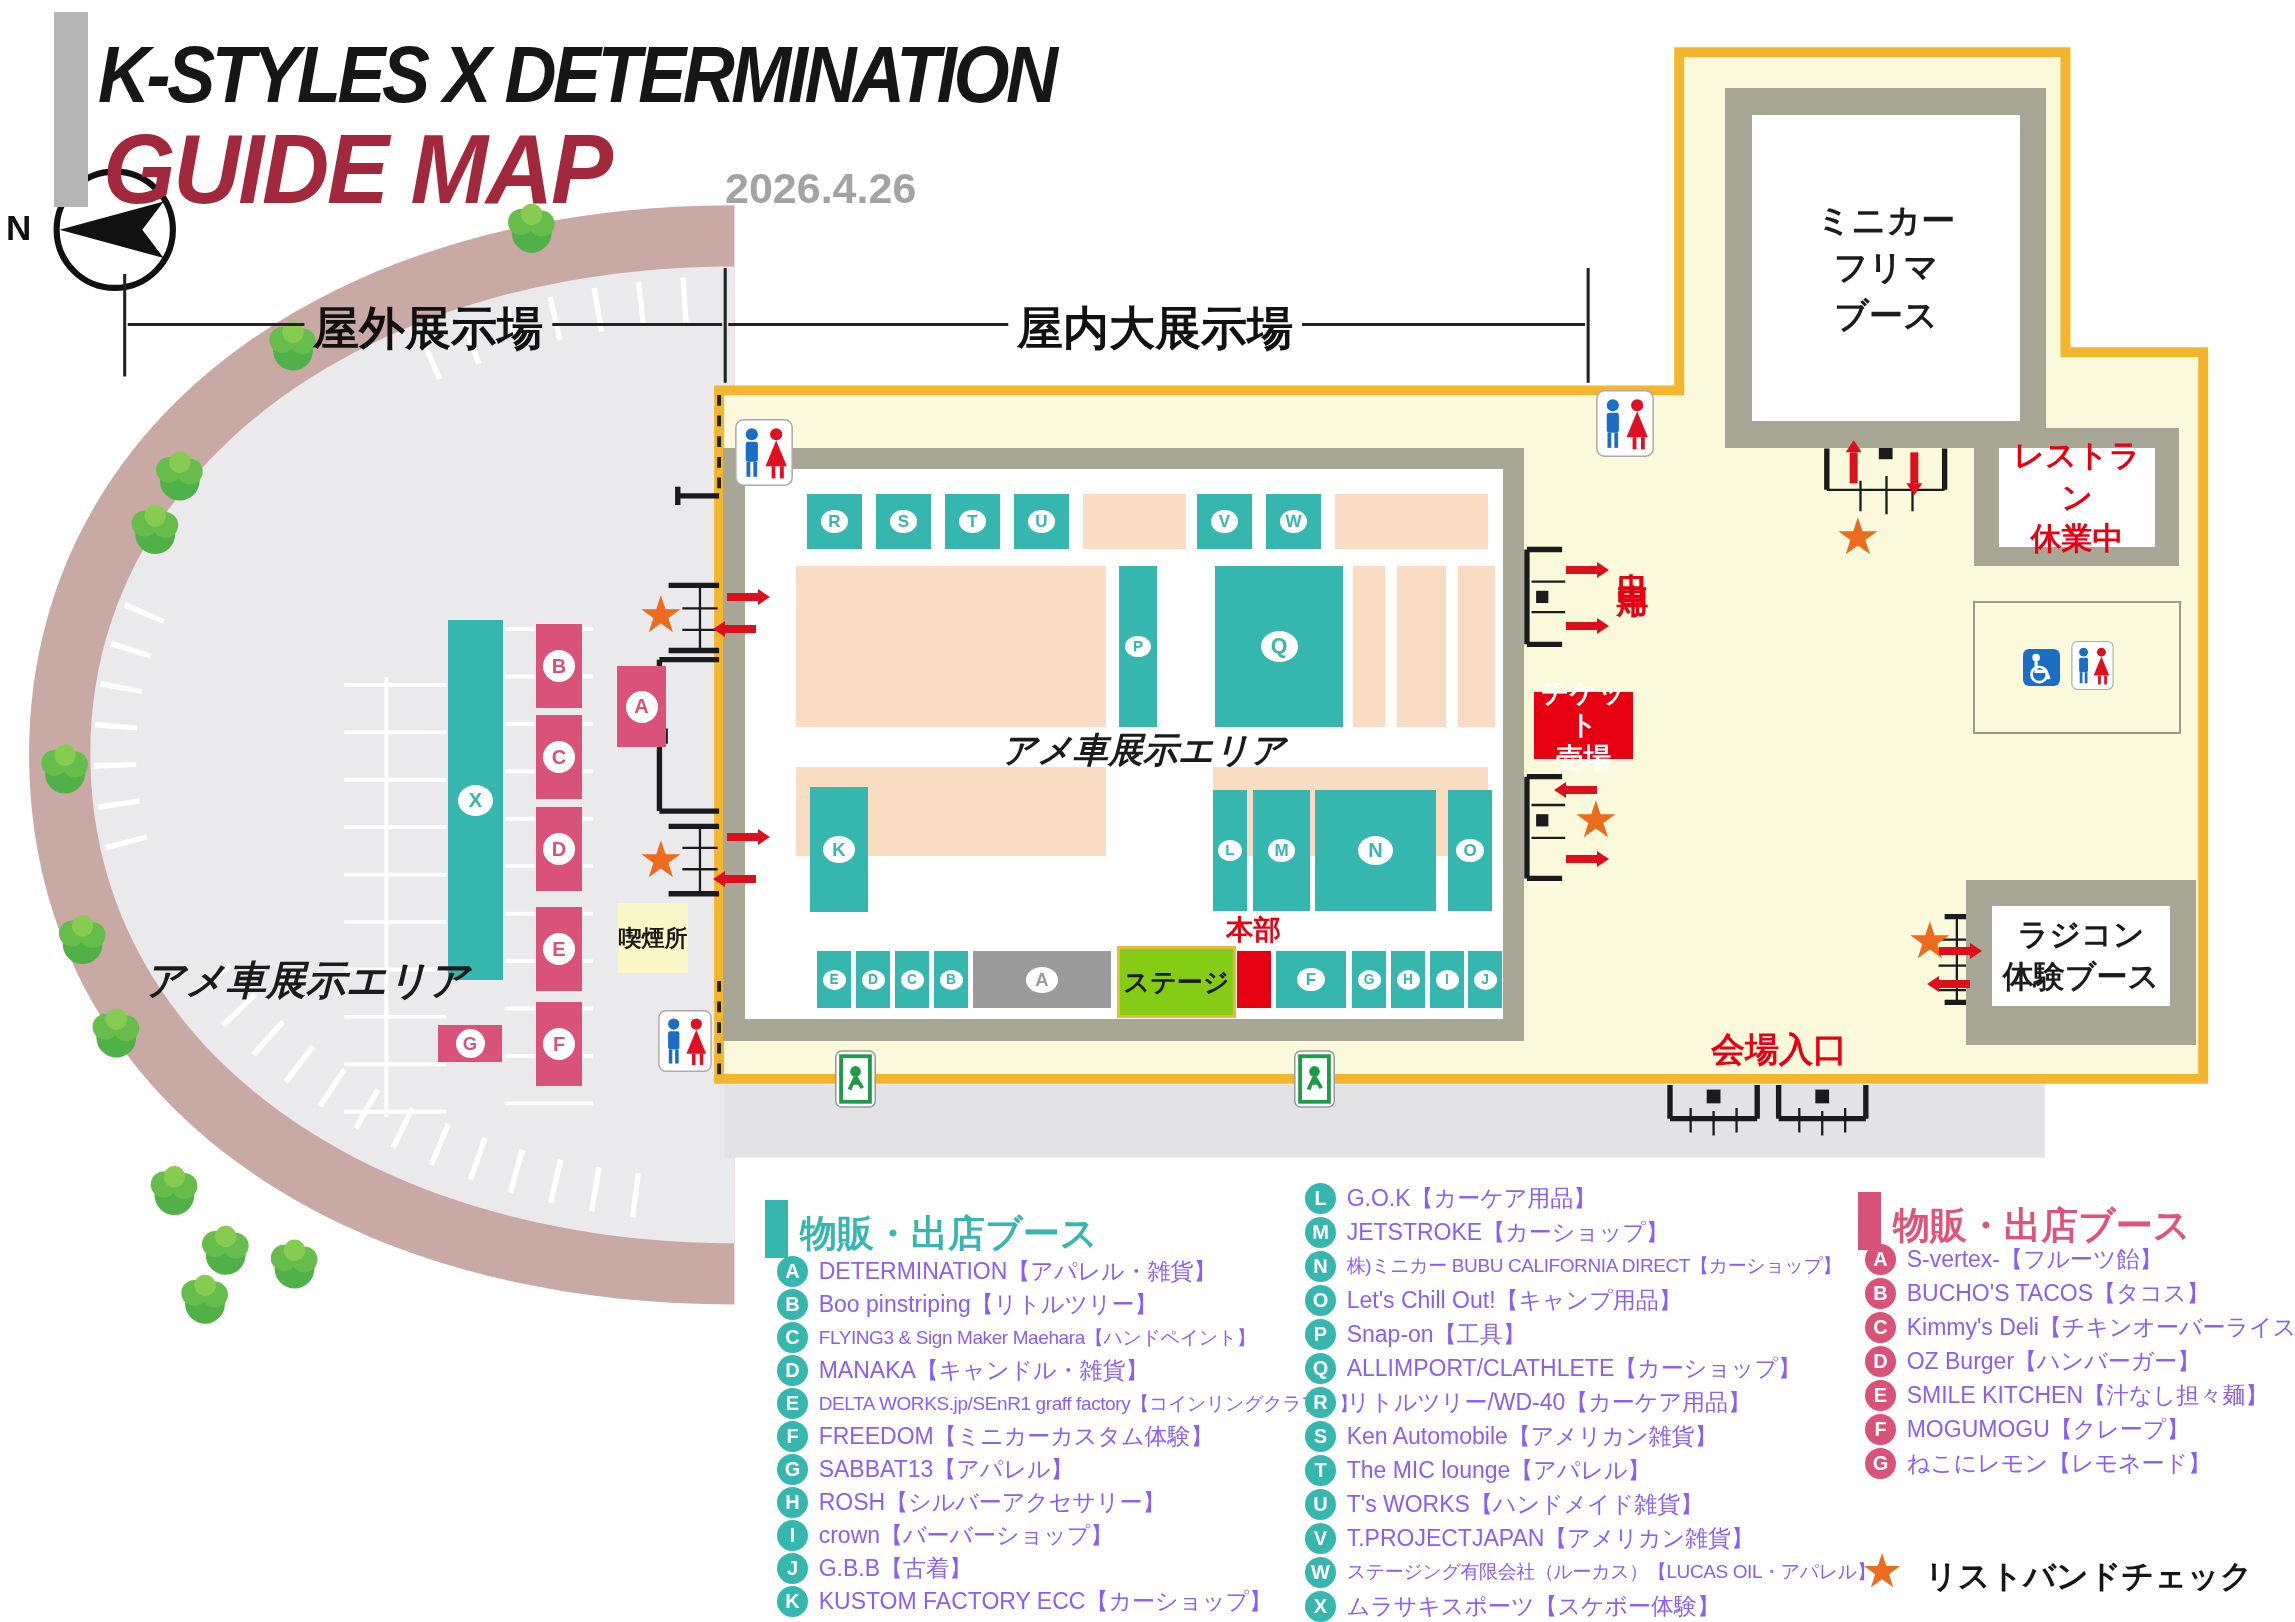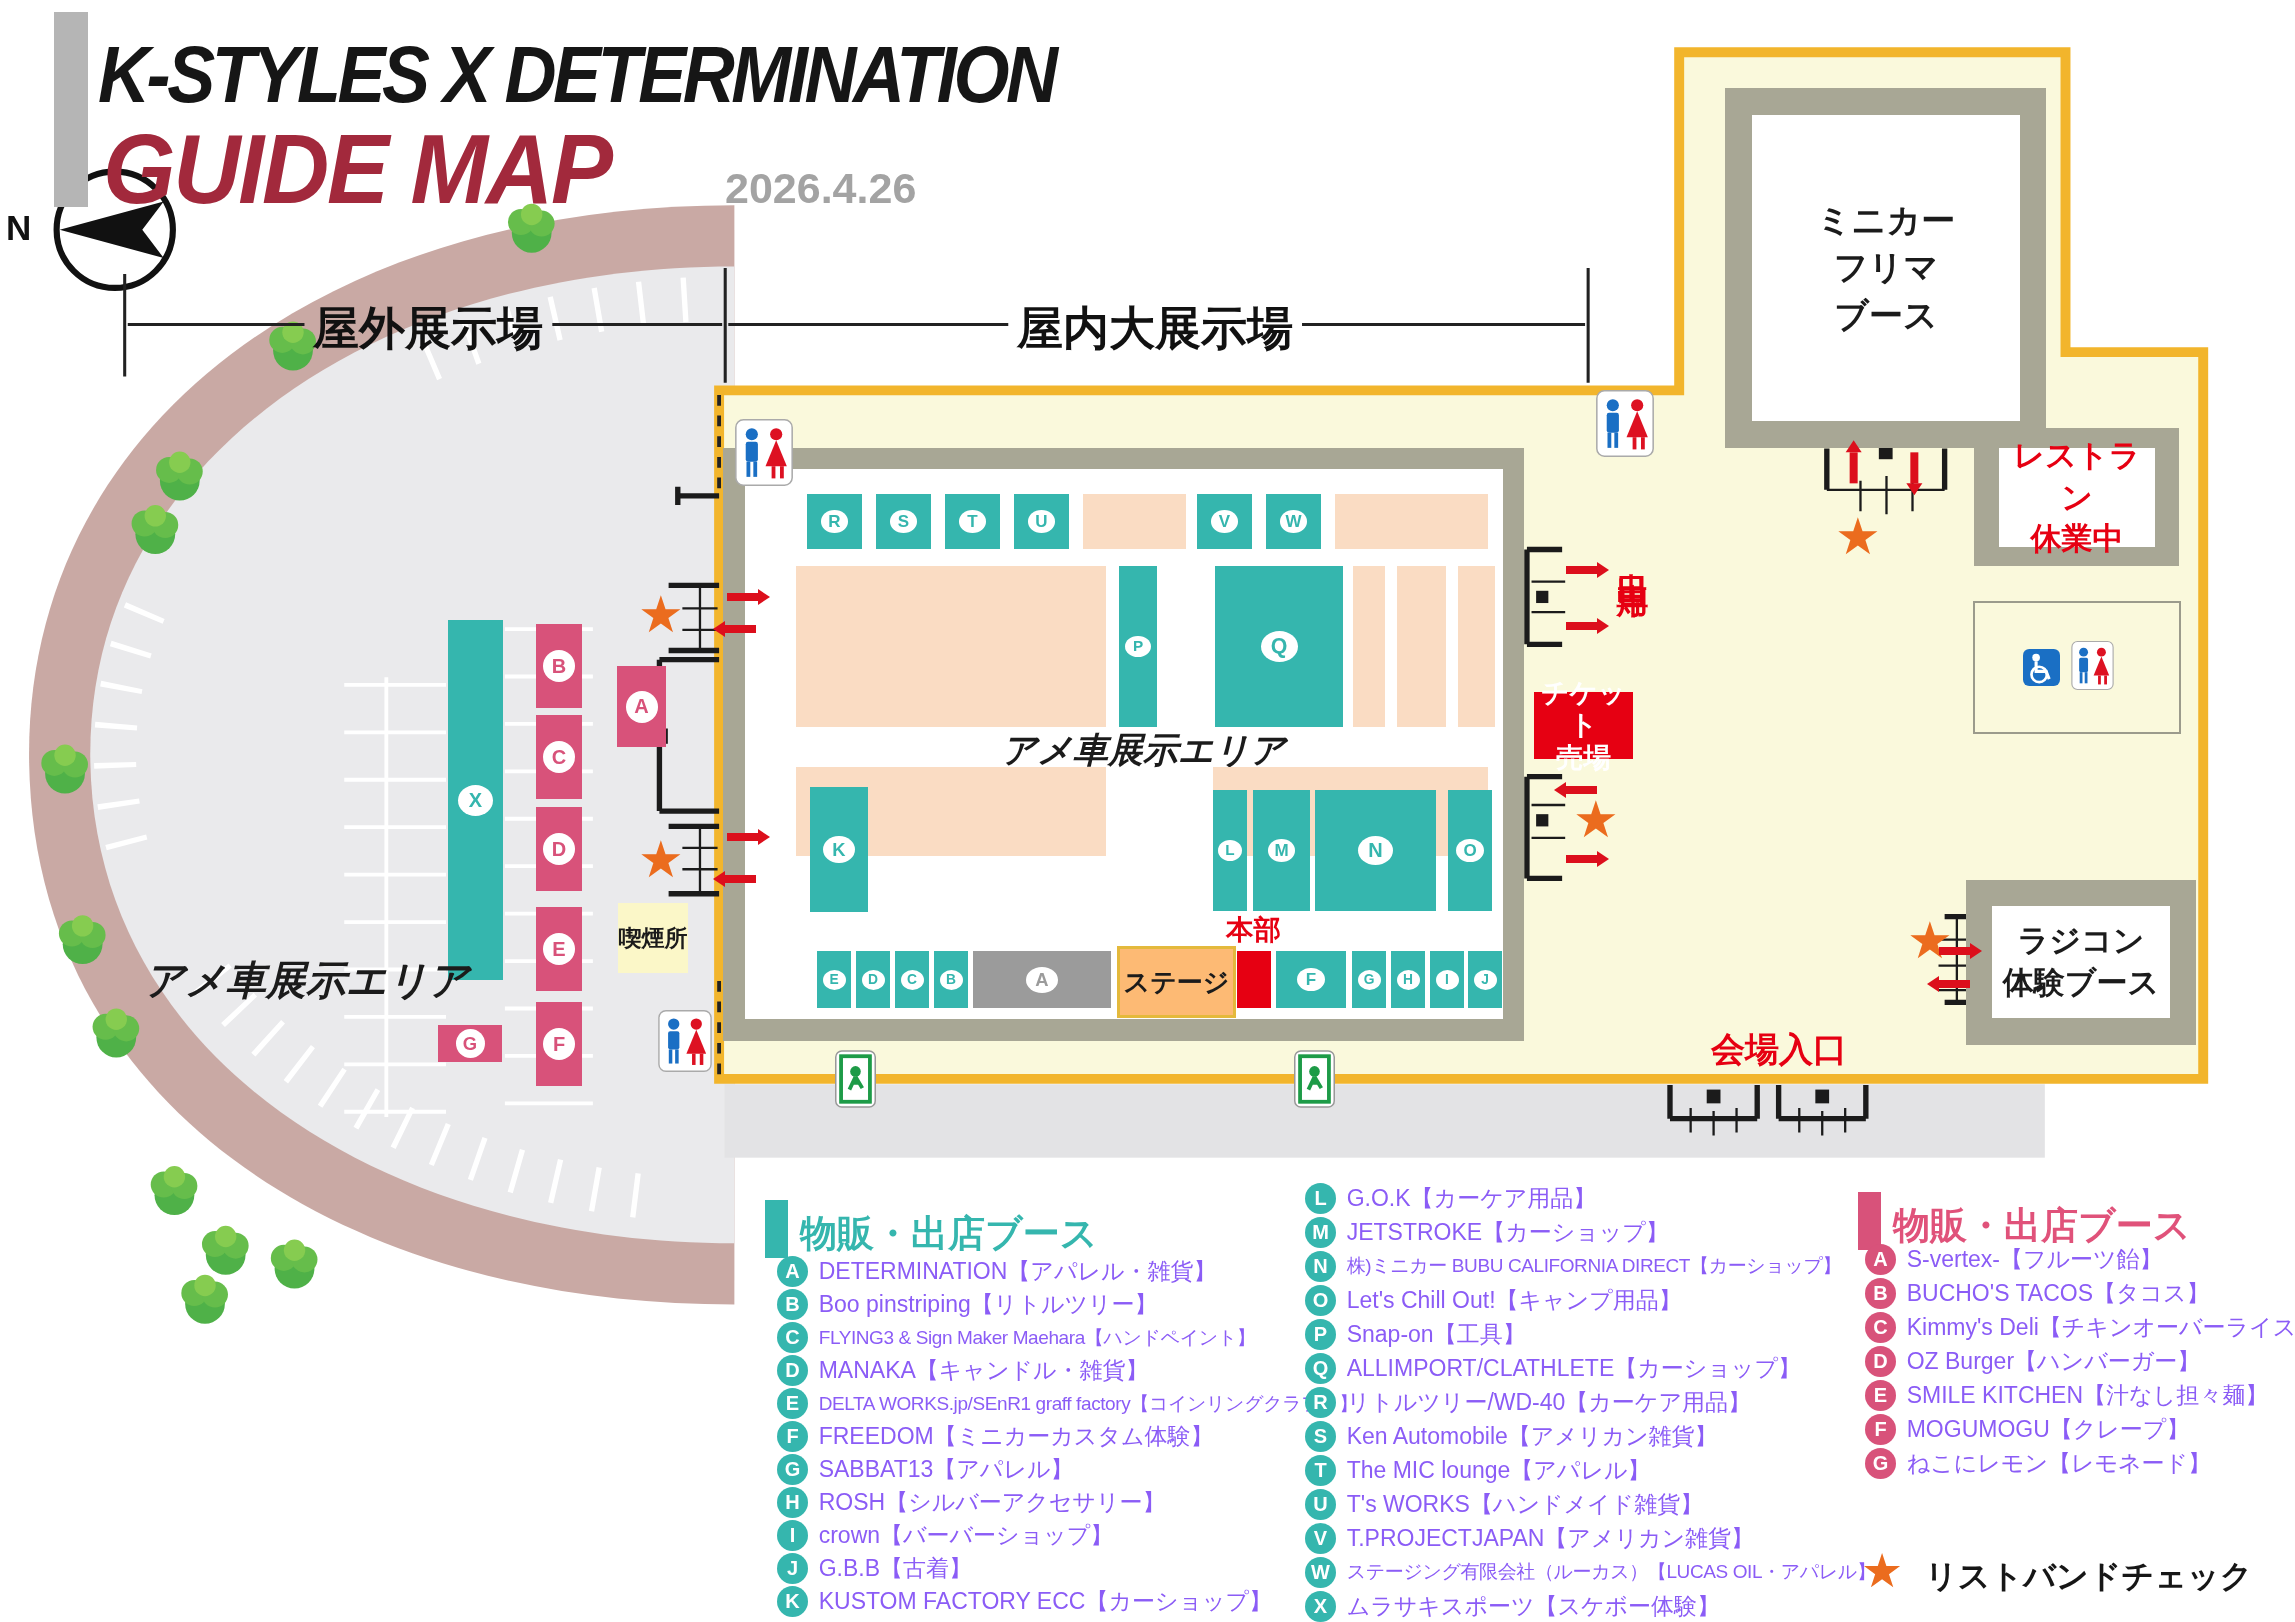--- a/index.html
+++ b/index.html
@@ -27,21 +27,21 @@
   .bdg{background:#fff;border-radius:50%;display:flex;align-items:center;justify-content:center;
        font-weight:bold;width:27.5px;height:23px;font-size:17px;color:#35b6ae;}
   .bdg.pk{color:#d8527a;}
   .bdg.gy{color:#9b9b9b;}
   .hall{left:723px;top:448px;width:801px;height:593px;background:#a8a795;}
   .hallin{left:745px;top:469px;width:758px;height:550px;background:#fff;}
   .gbox{background:#a8a795;position:absolute;}
   .gboxin{background:#fff;position:absolute;display:flex;align-items:center;justify-content:center;
           text-align:center;font-weight:bold;color:#1b1b1b;}
   .redtxt{color:#e60012;font-weight:bold;}
-  .stagebox{background:#fdba74;border:3.1px solid #e4b93c;display:flex;align-items:center;justify-content:center;
+  .stagebox{background:#84cc16;border:3.1px solid #e4b93c;display:flex;align-items:center;justify-content:center;
             font-size:26px;font-weight:bold;color:#1b1b1b;}
   .hqbox{background:#e60012;}
   .ticket{background:#e60012;color:#fff;font-weight:bold;font-size:27.5px;line-height:1.18;
           display:flex;align-items:center;justify-content:center;text-align:center;}
   .smoke{background:#fbf7c8;display:flex;align-items:center;justify-content:center;
          font-size:23px;font-weight:bold;color:#1b1b1b;}
   .vert{writing-mode:vertical-rl;letter-spacing:4.6px;}
   .star{color:#eb6c1e;font-size:51px;line-height:1;}
   .arrow{position:absolute;width:31px;height:7.7px;background:#dc0f1c;}
   .arrow::after{content:"";position:absolute;left:100%;top:50%;transform:translateY(-50%);
@@ -339,21 +339,21 @@
 フリマ
 ブース</div>
 
 <div class="gbox z1" style="left:1974px;top:428px;width:205px;height:138px"></div>
 <div class="gboxin z2 pre redtxt" style="left:1999px;top:448px;width:156px;height:99px;font-size:31px;line-height:1.35">レストラン
 休業中</div>
 
 <div class="abs wcb z1" style="left:1973px;top:601px;width:204px;height:129px"></div>
 
 <div class="gbox z1" style="left:1966px;top:880px;width:230px;height:165px"></div>
-<div class="gboxin z2 pre" style="left:1992px;top:906px;width:178px;height:112px;font-size:31px;line-height:1.35">ラジコン
+<div class="gboxin z2 pre" style="left:1992px;top:906px;width:178px;height:100px;font-size:31px;line-height:1.35">ラジコン
 体験ブース</div>
 
 <div class="abs redtxt z2" style="left:1668px;top:1027px;width:222px;text-align:center;font-size:34px">会場入口</div>
 
 <span class="abs star z2" style="left:638px;top:589px">★</span>
 <span class="abs star z2" style="left:638px;top:834px">★</span>
 <span class="abs star z2" style="left:1573px;top:794px">★</span>
 <span class="abs star z2" style="left:1835px;top:511px">★</span>
 <span class="abs star z2" style="left:1907px;top:915px">★</span>
 

